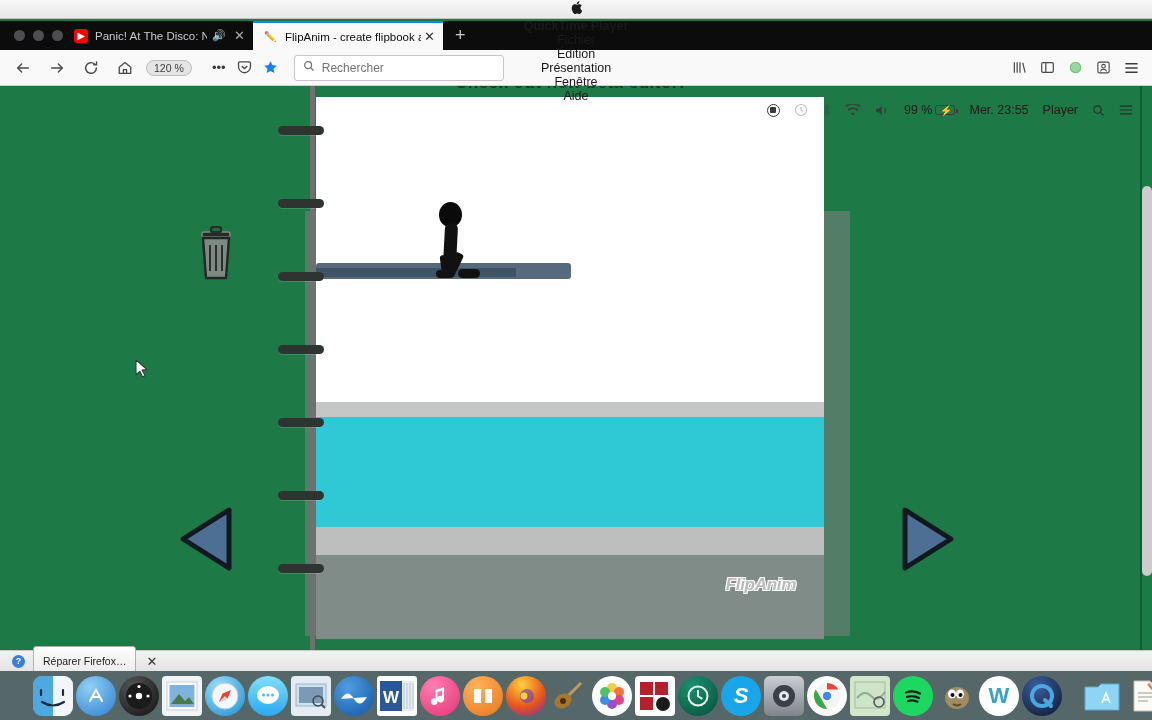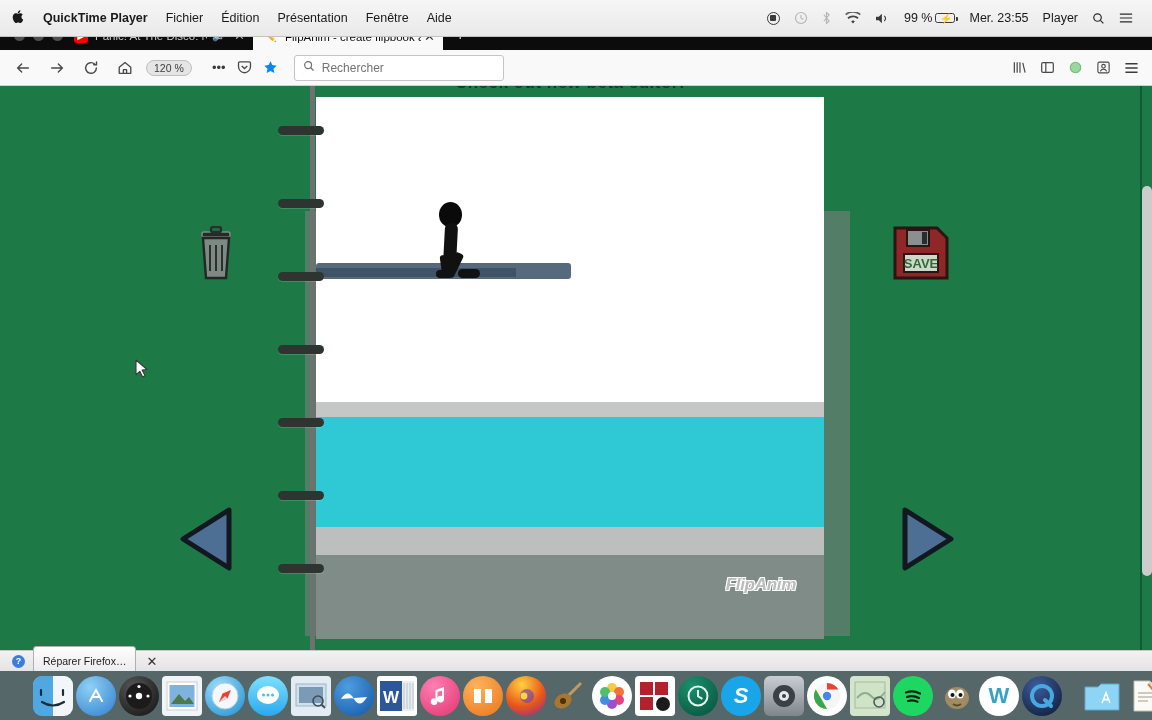--- a/index.html
+++ b/index.html
@@ -6,25 +6,25 @@
   html,body { width:1152px; height:720px; overflow:hidden; }
   body {
     font-family:"Liberation Sans", sans-serif;
     background:#1d7a47;
     position:relative;
     -webkit-font-smoothing:antialiased;
   }
 
   
   .menubar{
-    position:absolute; top:0; left:0; width:1152px; height:37px;
+    position:absolute; top:0; left:0; width:1152px; height:19px;
     background:linear-gradient(#f6f6f6,#e9e9e9);
     border-bottom:1px solid #c2c2c2;
     display:flex; align-items:center;
-    font-size:12.5px; color:#1a1a1a; z-index:60;
+    font-size:12.5px; color:#1a1a1a; z-index:60;flex-direction:column;
   }
   .mb-apple{ width:34px; text-align:center; font-size:14px; line-height:1; padding-bottom:2px;}
   .mb-item{ padding:0 9px; white-space:nowrap; }
   .mb-item.bold{ font-weight:bold; }
   .mb-right{ margin-left:auto; display:flex; padding-right:12px;}
   .mb-right .mbr{ padding:0 7px; white-space:nowrap; display:flex; align-items:center;}
   .mbr.dim{ opacity:.32; }
   .rec-ic{ width:13px;height:13px;border:1.5px solid #3a3a3a;border-radius:50%;
            display:inline-block;position:relative;}
   .rec-ic::after{content:"";position:absolute;inset:2.5px;background:#3a3a3a;border-radius:1px;}
@@ -376,29 +376,20 @@
 
   <div class="ctrl trash-ic">
     <svg width="52" height="58" viewBox="0 0 52 58">
       <rect x="12" y="6" width="28" height="5" rx="2" fill="#262b28" stroke="#7e8a83" stroke-width="1.4"></rect>
       <rect x="21" y="1" width="10" height="5" rx="2" fill="none" stroke="#2a2f2c" stroke-width="2.4"></rect>
       <path d="M13 12h26l-3 40H16z" fill="#7d8a84" stroke="#222724" stroke-width="2.4"></path>
       <path d="M20 19v26M26 19v26M32 19v26" stroke="#2b302d" stroke-width="2"></path>
     </svg>
   </div>
 
-  <div class="ctrl save-ic">
-    <svg width="60" height="58" viewBox="0 0 60 58">
-      <path d="M4 4h42l10 10v40H4z" fill="#8e2727" stroke="#2a1414" stroke-width="3"></path>
-      <rect x="16" y="6" width="22" height="16" fill="#8b8f90" stroke="#2a1414" stroke-width="2"></rect>
-      <rect x="31" y="8" width="5" height="12" fill="#2a2d2e"></rect>
-      <rect x="13" y="30" width="34" height="18" fill="#cfd8c8" stroke="#2a1414" stroke-width="2"></rect>
-      <text x="30" y="44" font-family="Liberation Sans, sans-serif" font-size="13" font-weight="bold" fill="#2f6a38" text-anchor="middle">SAVE</text>
-    </svg>
-  </div>
 
   <div class="ctrl arrow-l">
     <svg width="62" height="70" viewBox="0 0 62 70">
       <path d="M54 6L8 35l46 29z" fill="#4c6f93" stroke="#111820" stroke-width="5" stroke-linejoin="round"></path>
     </svg>
   </div>
 
   <div class="ctrl arrow-r">
     <svg width="62" height="70" viewBox="0 0 62 70">
       <path d="M8 6l46 29L8 64z" fill="#4c6f93" stroke="#111820" stroke-width="5" stroke-linejoin="round"></path>

